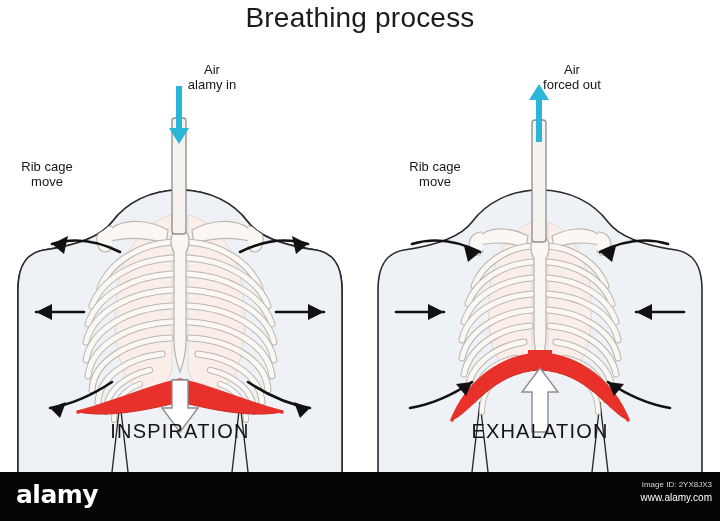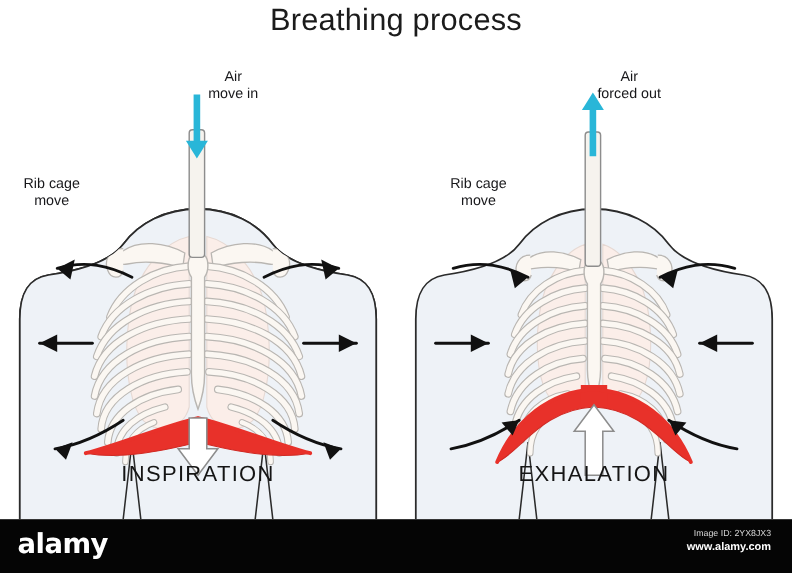--- a/index.html
+++ b/index.html
@@ -114,51 +114,51 @@
     left: 16px;
     top: 8px;
     font-size: 25px;
     font-weight: bold;
     color: #ffffff;
     letter-spacing: -0.5px;
     font-family: "DejaVu Sans", sans-serif;
   }
   #footer-meta {
     position: absolute;
-    right: 19px;
+    right: 8px;
     top: 7px;
     text-align: right;
     color: #f2f2f2;
   }
   #image-id {
     font-size: 8px;
     line-height: 12px;
     color: #d8d8d8;
   }
   #alamy-url {
     font-size: 10px;
     line-height: 14px;
-    font-weight: bold;
+    font-weight: normal;
     color: #ffffff;
   }
 </style>
 </head>
 <body>
 
 <div id="stage">
 
   <div class="figure-area">
 
     <div id="title">Breathing process</div>
 
     <div class="panel" id="panel-left">
 
       <div class="air-label">
         <div>Air</div>
-        <div>move in</div>
+        <div>alamy in</div>
       </div>
 
       <div class="ribcage-label" id="ribcage-label-left">
         <div>Rib cage</div>
         <div>move</div>
       </div>
 
       <div class="diaphragm-label" id="diaphragm-label-left">
         <div>Diaphragm</div>
         <div>move</div>

